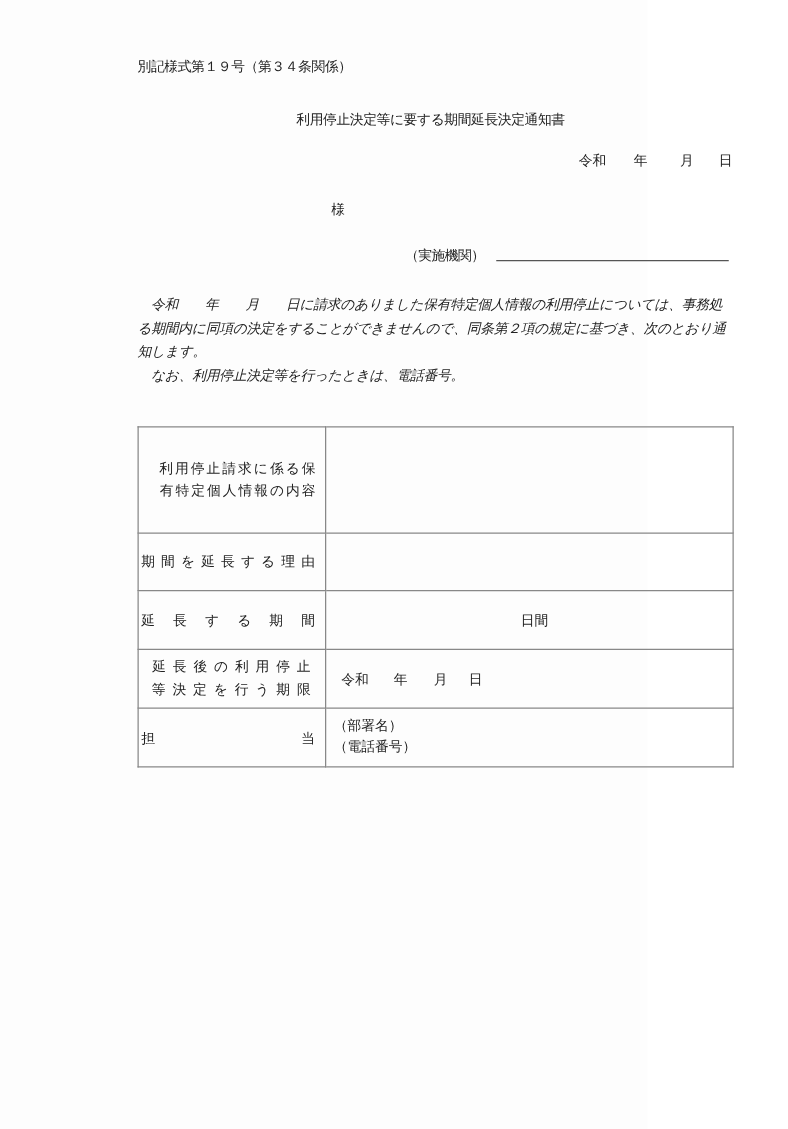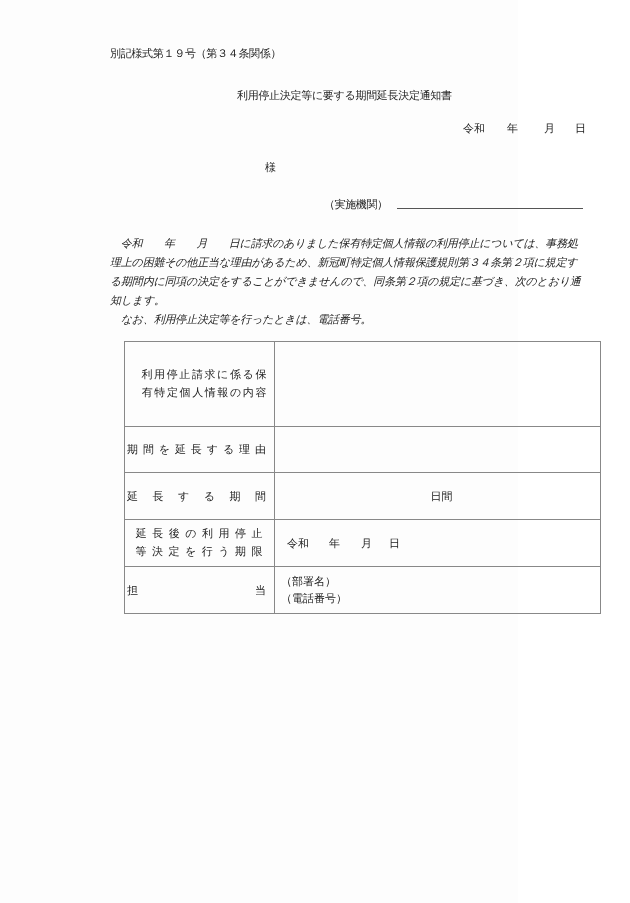--- a/index.html
+++ b/index.html
@@ -48,21 +48,21 @@
       left: 110px; top: 234px;
       width: 480px;
       font-size: 11px;
       line-height: 19px;
       letter-spacing: -0.2px;
     }
     .body-text .line { display: block; white-space: nowrap; font-style: italic; }
 
     .info-table {
       position: absolute;
-      left: 124px; top: 341px;
+      left: 110px; top: 341px;
       width: 477px;
       border-collapse: collapse;
       table-layout: fixed;
       border-radius: 11px;
     }
     .info-table td {
       border: 1.5px solid #888888;
       padding: 0;
       vertical-align: middle;
       font-size: 11px;
@@ -104,21 +104,20 @@
     <span class="era">令和</span><span class="yr">年</span><span class="mo">月</span><span class="dy">日</span>
   </div>
 
   <div class="abs addressee">様</div>
 
   <div class="abs agency">（実施機関）</div>
   <div class="agency-line"></div>
 
   <div class="body-text">
     <span class="line">　令和　　年　　月　　日に請求のありました保有特定個人情報の利用停止については、事務処</span>
-    <span class="line">理上の困難その他正当な理由があるため、新冠町特定個人情報保護規則第３４条第２項に規定す</span>
     <span class="line">る期間内に同項の決定をすることができませんので、同条第２項の規定に基づき、次のとおり通</span>
     <span class="line">知します。</span>
     <span class="line">　なお、利用停止決定等を行ったときは、電話番号。</span>
   </div>
 
   <table class="info-table">
     <tbody>
         <tr style="height:85px">
       <td class="label">
         <div class="lbl-two-line">

